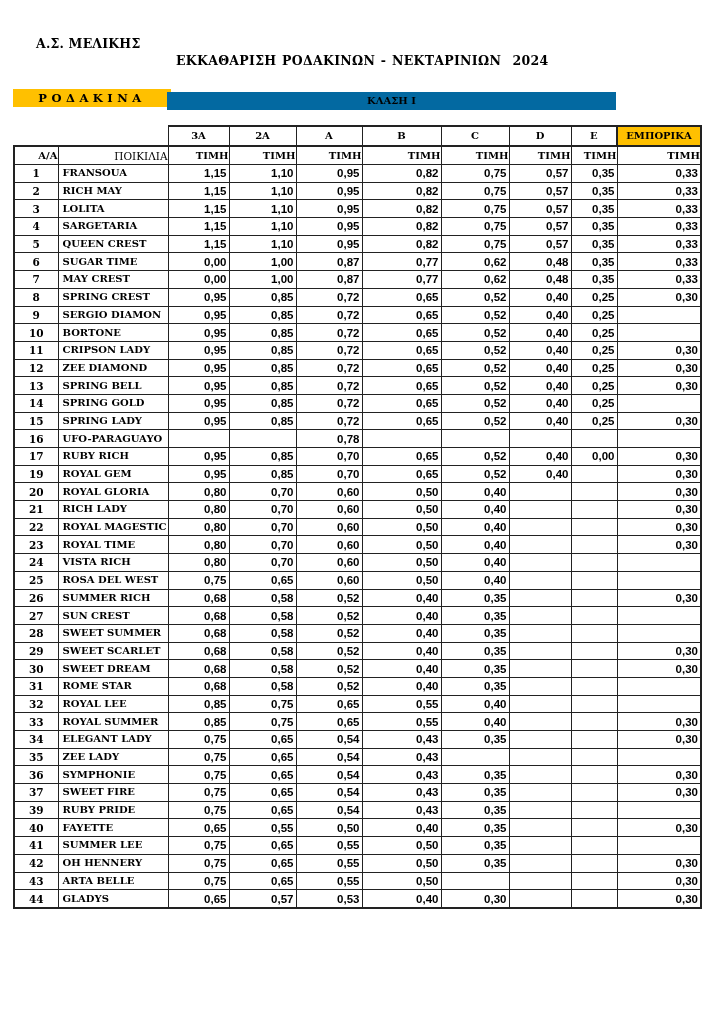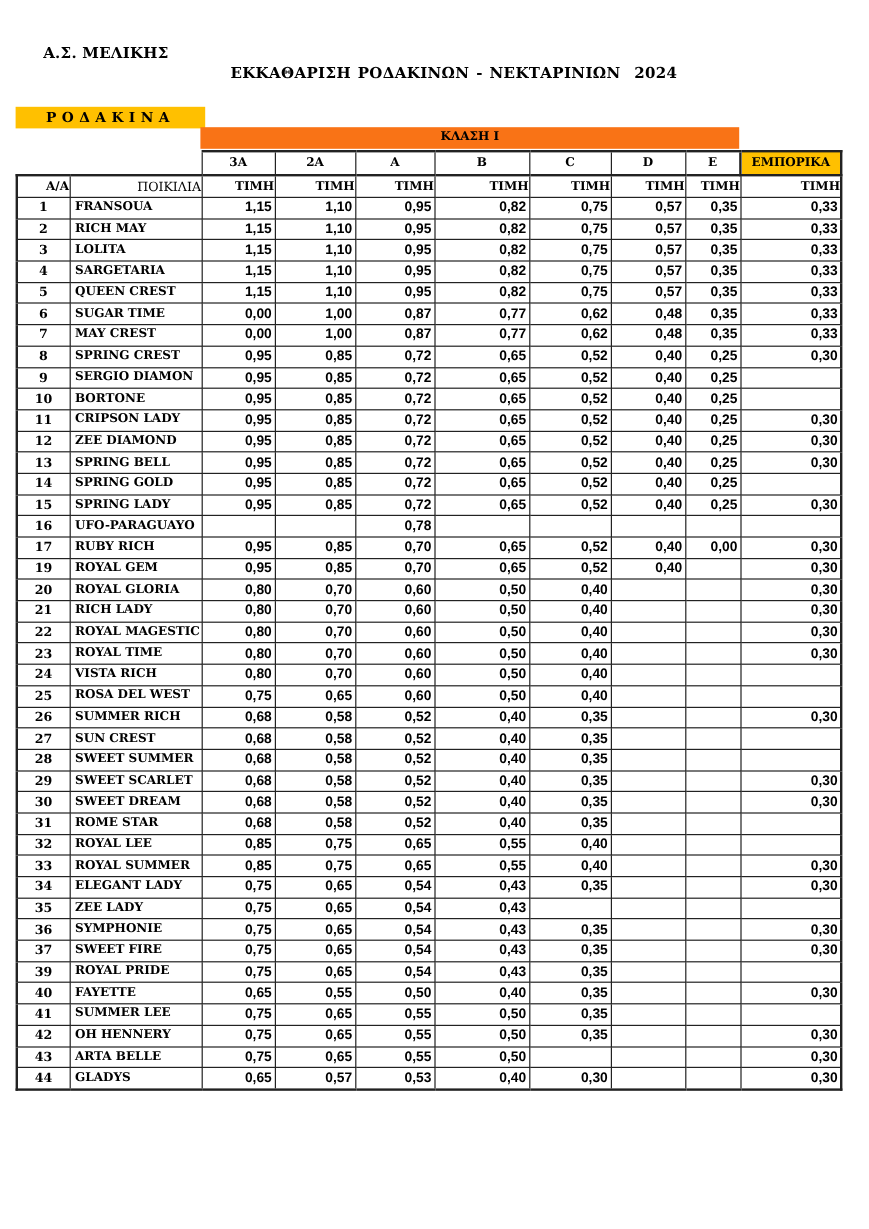--- a/index.html
+++ b/index.html
@@ -1,20 +1,20 @@
 <!DOCTYPE html>
 <html><head>
 <meta charset="utf-8">
 <style>
   html, body { margin: 0; padding: 0; background: #ffffff; }
   body { width: 724px; height: 1024px; position: relative; overflow: hidden; font-family: "DejaVu Serif", "Liberation Serif", serif; color: #000; }
   .org { position: absolute; left: 36px; top: 36px; font-size: 12.5px; font-weight: bold; letter-spacing: 0.2px; }
-  .title { position: absolute; left: 192px; top: 53px; font-size: 12.5px; font-weight: bold; letter-spacing: 0.3px; word-spacing: 1px; white-space: pre; }
+  .title { position: absolute; left: 176px; top: 53px; font-size: 12.5px; font-weight: bold; letter-spacing: 0.3px; word-spacing: 1px; white-space: pre; }
   .section { position: absolute; left: 13px; top: 89px; width: 158px; height: 18px; background: #ffc000; font-size: 11.5px; font-weight: bold; letter-spacing: 4.5px; text-align: center; line-height: 18px; }
-  .klasi { position: absolute; left: 167px; top: 106px; width: 449px; height: 18px; background: #f97316; font-size: 10px; font-weight: bold; text-align: center; line-height: 18px; }
+  .klasi { position: absolute; left: 167px; top: 92px; width: 449px; height: 18px; background: #0369a1; font-size: 10px; font-weight: bold; text-align: center; line-height: 18px; }
 
   table.grid { position: absolute; left: 13px; top: 125px; border-collapse: collapse; table-layout: fixed; border-radius: 27px; }
   table.grid td { border: 1px solid #222; padding: 0; height: 16.7px; font-size: 10.5px; font-weight: bold; line-height: 16px; white-space: nowrap; overflow: hidden; }
   table.grid tr.grades td { height: 18px; text-align: center; font-size: 10px; border-top: 2px solid #222; }
   table.grid tr.grades td.blank { border: none; }
   table.grid tr.grades td.emp { background: #ffc000; font-size: 10px; border: 2px solid #222; margin-left: 16px; }
   table.grid tr.heads td { height: 17px; text-align: right; font-size: 10px; border-top: 2px solid #222; }
   table.grid tr.heads td.poik { font-weight: normal; font-size: 10.5px; }
   td.aa { text-align: center; }
   td.name { padding-left: 4px !important; font-family: "DejaVu Serif", serif; font-size: 10px !important; text-overflow: clip; }
@@ -496,21 +496,21 @@
         <td class="num">0,65</td>
         <td class="num">0,54</td>
         <td class="num">0,43</td>
         <td class="num">0,35</td>
         <td class="num"></td>
         <td class="num"></td>
         <td class="num last">0,30</td>
       </tr>
       <tr>
         <td class="aa first">39</td>
-        <td class="name">ROYAL PRIDE</td>
+        <td class="name">RUBY PRIDE</td>
         <td class="num">0,75</td>
         <td class="num">0,65</td>
         <td class="num">0,54</td>
         <td class="num">0,43</td>
         <td class="num">0,35</td>
         <td class="num"></td>
         <td class="num"></td>
         <td class="num last"></td>
       </tr>
       <tr>

